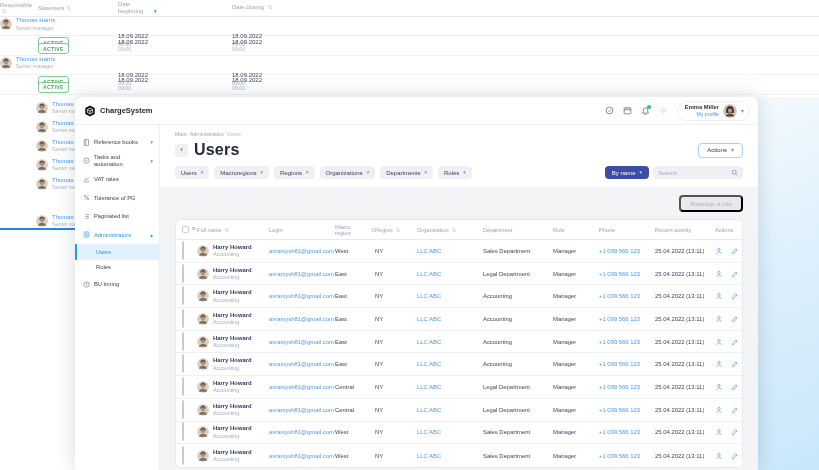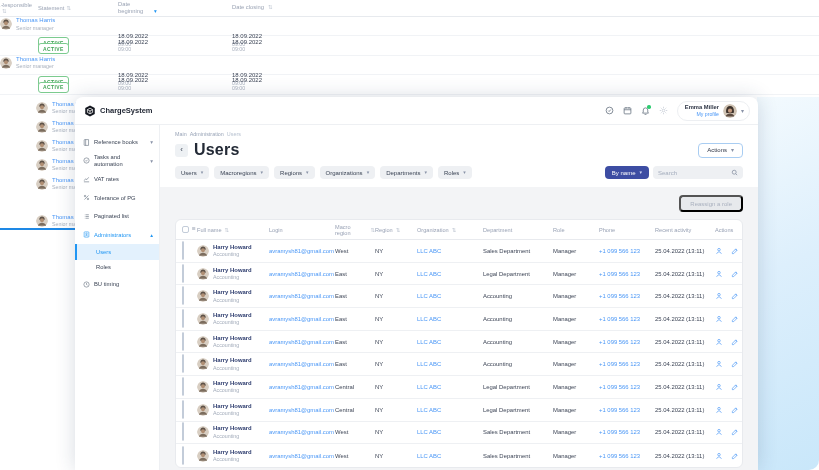--- a/index.html
+++ b/index.html
@@ -1,17 +1,17 @@
 <!DOCTYPE html>
 <html><head>
 <meta charset="utf-8">
 <style>
   * { margin:0; padding:0; box-sizing:border-box; }
   html,body { font-family:"Liberation Sans", sans-serif; background:#fff; }
-  .stage { position:relative; width:819px; height:470px; overflow:hidden; background:#fff;border-radius:10px; }
+  .stage { position:relative; width:819px; height:470px; overflow:hidden; background:#fff; }
 
   
   .bg-page { position:absolute; inset:0; background:#fff; }
   .bg-grid { display:grid; grid-template-columns:38px 80px 114px 113px auto; align-items:center; }
   .bg-head { height:17px; border-bottom:1px solid #e7eaee; }
   .bg-head .bg-col { font-size:5.8px; color:#9aa3b4; position:relative; }
   .bg-col .lbl { display:inline-block; }
   .bg-col.stacked .lbl { width:34px; line-height:1.25; }
   .sort-both { font-size:5.5px; color:#c2c9d4; margin-left:2px; }
   .sort-desc { font-size:5.5px; color:#2196f3; margin-left:2px; }

